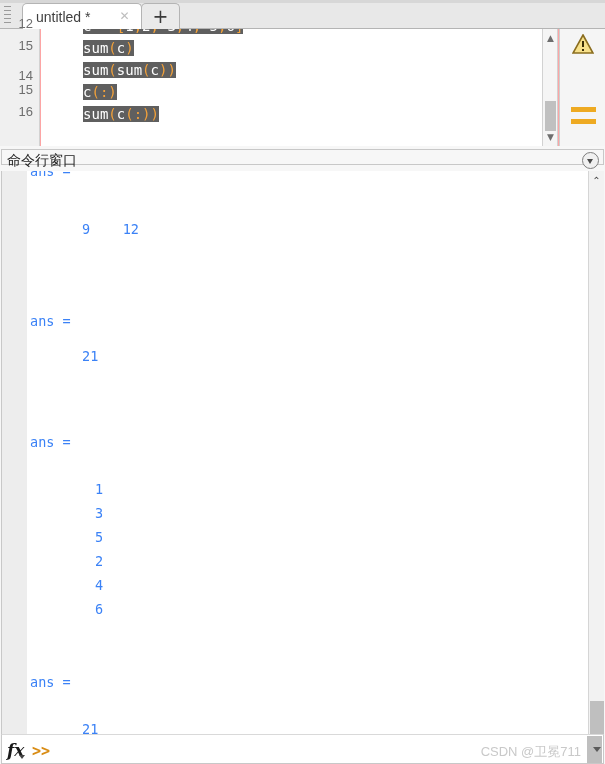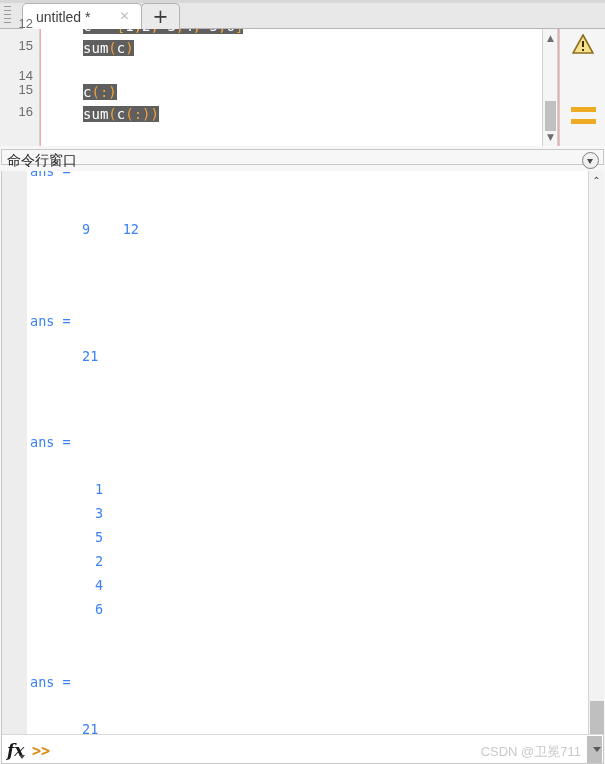--- a/index.html
+++ b/index.html
@@ -410,20 +410,21 @@
       <span class="gutter-num" style="top:39px">14</span>
       <span class="gutter-num" style="top:53px">15</span>
       <span class="gutter-num" style="top:75px">16</span>
     </div>
 
     <div id="code-area">
       <div class="code-line" style="top:-14px; left:42px"><span class="sel"><span>c</span><span> </span><span>=</span><span> </span><span style="color: rgb(242, 161, 58);">[</span><span>1</span><span style="color: rgb(242, 161, 58);">,</span><span>2</span><span style="color: rgb(242, 161, 58);">;</span><span> </span><span>3</span><span style="color: rgb(242, 161, 58);">,</span><span>4</span><span style="color: rgb(242, 161, 58);">;</span><span> </span><span>5</span><span style="color: rgb(242, 161, 58);">,</span><span>6</span><span style="color: rgb(242, 161, 58);">]</span></span></div>
 
       <div class="code-line" style="top:8px; left:42px"><span class="sel"><span>s</span><span>u</span><span>m</span><span style="color: rgb(242, 161, 58);">(</span><span>c</span><span style="color: rgb(242, 161, 58);">)</span></span></div>
 
+      <div class="code-line" style="top:30px; left:42px"><span class="sel"><span>s</span><span>u</span><span>m</span><span style="color: rgb(242, 161, 58);">(</span><span>s</span><span>u</span><span>m</span><span style="color: rgb(242, 161, 58);">(</span><span>c</span><span style="color: rgb(242, 161, 58);">)</span><span style="color: rgb(242, 161, 58);">)</span></span></div>
 
       <div class="code-line" style="top:52px; left:42px"><span class="sel"><span>c</span><span style="color: rgb(242, 161, 58);">(</span><span style="color: rgb(242, 161, 58);">:</span><span style="color: rgb(242, 161, 58);">)</span></span></div>
 
       <div class="code-line" style="top:74px; left:42px"><span class="sel"><span>s</span><span>u</span><span>m</span><span style="color: rgb(242, 161, 58);">(</span><span>c</span><span style="color: rgb(242, 161, 58);">(</span><span style="color: rgb(242, 161, 58);">:</span><span style="color: rgb(242, 161, 58);">)</span><span style="color: rgb(242, 161, 58);">)</span></span></div>
     </div>
 
   </div>
 
   <div id="editor-scroll">
     <div id="editor-scroll-up">▲</div>

